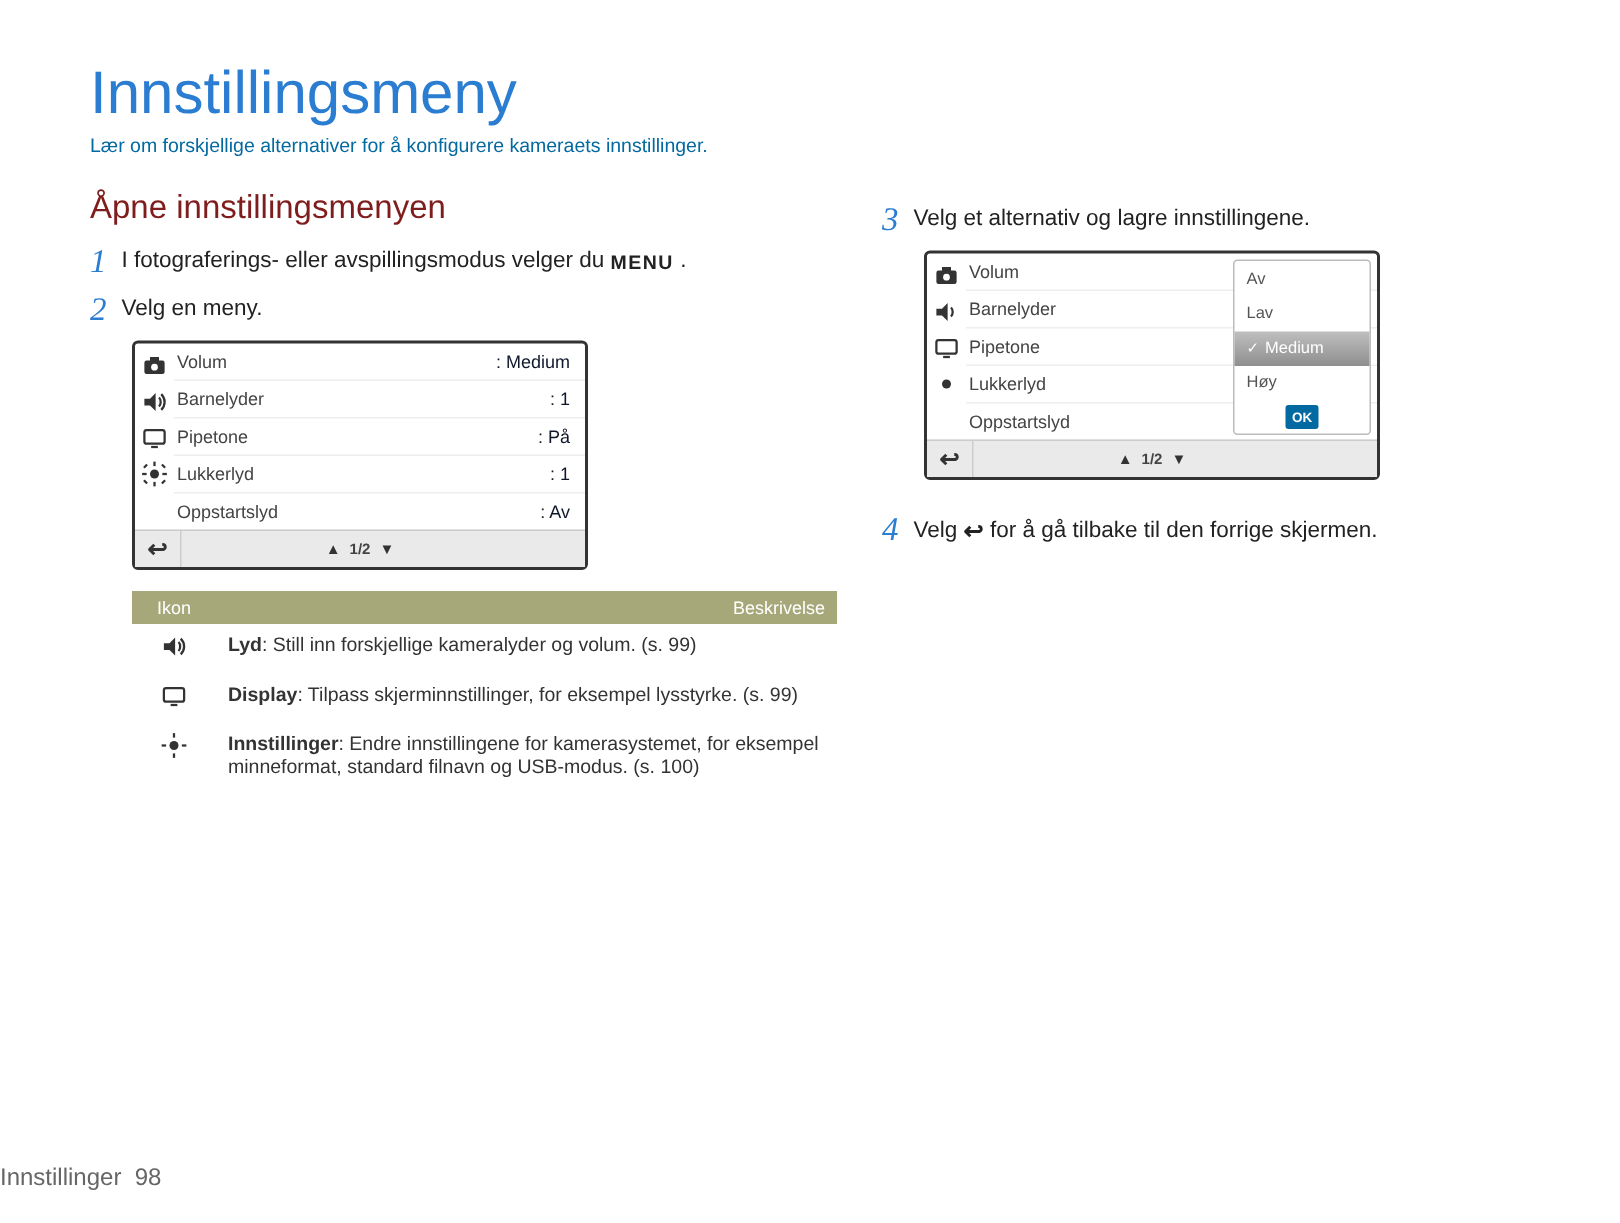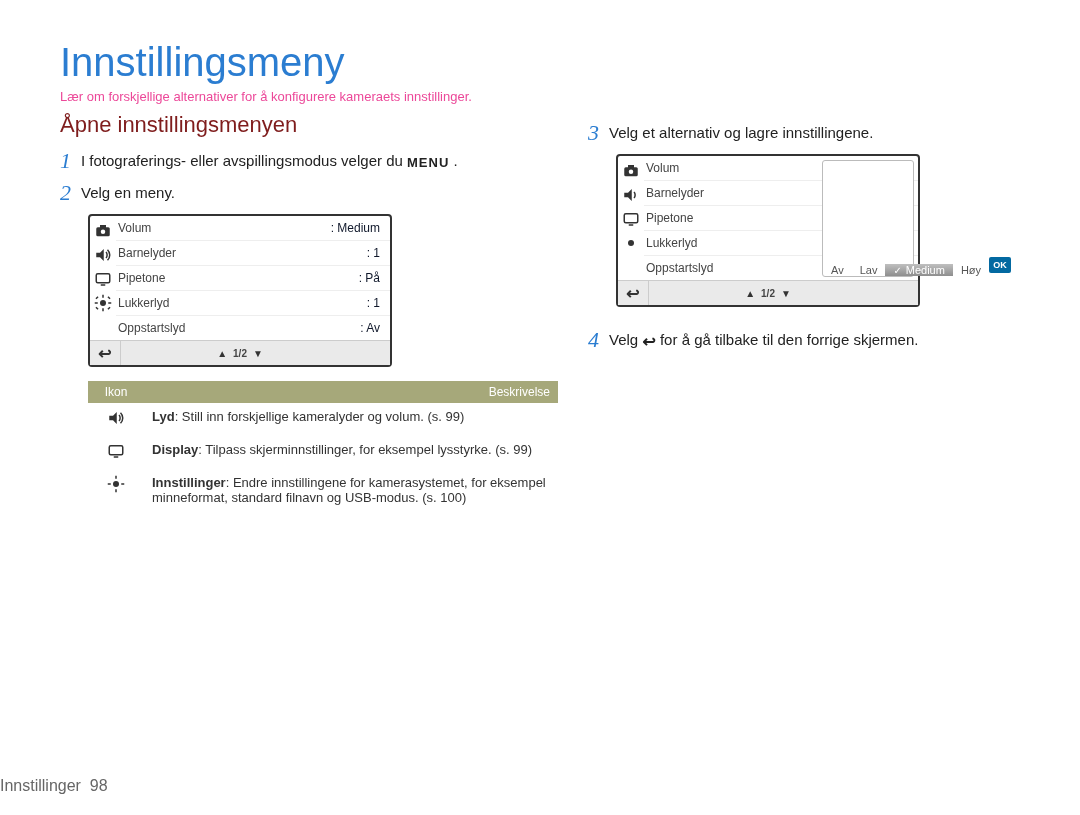--- a/index.html
+++ b/index.html
@@ -1,18 +1,18 @@
 <!DOCTYPE html>
 <html><head>
 <meta charset="utf-8">
 <style>
   html,body{margin:0;padding:0;background:#fff;font-family:Arial,Helvetica,sans-serif;color:#333;}
   .page{width:1080px;height:815px;position:relative;box-sizing:border-box;padding:40px 60px 0 60px;}
   .main-title{font-size:40px;color:#2b7dd1;font-weight:400;margin:0 0 4px 0;}
-  .subtitle{font-size:13px;color:#ec4899;margin-bottom:8px;}
+  .subtitle{font-size:13px;color:#0369a1;margin-bottom:21px;}
   .cols{display:flex;gap:30px;}
   .col{flex:1;}
   .section-title{font-size:22px;color:#7f1d1d;font-weight:400;margin:0 0 12px 0;}
   .step{display:flex;align-items:flex-start;margin:10px 0 4px 0;font-size:15px;color:#222;}
   .step-num{font-family:Georgia,"Times New Roman",serif;font-style:italic;font-size:22px;color:#2b7dd1;margin-right:10px;line-height:1;}
   .step-text{padding-top:2px;}
   .menu-txt{font-family:Arial,sans-serif;font-weight:bold;letter-spacing:1px;font-size:13px;vertical-align:middle;margin-top:29px;}
   .screen{border:2px solid #333;border-radius:4px;width:300px;margin:10px 0 0 28px;background:#fff;font-size:12px;color:#333;}
   .screen-body{display:flex;}
   .screen-icons{width:26px;display:flex;flex-direction:column;align-items:center;padding:6px 0;gap:6px;}
@@ -31,21 +31,21 @@
   .ico svg{width:18px;height:18px;}
   
   table.desc{border-collapse:collapse;width:470px;margin:14px 0 0 28px;font-size:13px;}
   table.desc th{background:#a6a87a;color:#fff;font-weight:400;text-align:right;padding:4px 8px;font-size:12px;}
   table.desc td{padding:6px 8px;vertical-align:top;border-bottom:0;}
   table.desc .tdi{width:40px;text-align:center;}
   .bold{font-weight:bold;}
   
   .screen2{border:2px solid #333;border-radius:4px;width:300px;margin:10px 0 0 28px;background:#fff;font-size:12px;position:relative;}
   .screen2 .screen-body{display:flex;}
-  .opt-pop{position:absolute;top:4px;right:4px;bottom:28px;width:90px;background:#fff;border:1px solid #bbb;border-radius:3px;display:flex;flex-direction:row;align-items:flex-end;}
+  .opt-pop{position:absolute;top:4px;right:4px;bottom:28px;width:90px;background:#fff;border:1px solid #bbb;border-radius:3px;display:flex;flex-direction:column;}
   .opt-item{flex:1;display:flex;align-items:center;padding:0 8px;color:#555;font-size:11px;}
   .opt-item.sel{background:linear-gradient(#bfbfbf,#8e8e8e);color:#fff;}
   .opt-item .chk{margin-right:4px;font-size:10px;}
   .opt-ok{height:22px;display:flex;align-items:center;justify-content:center;}
   .okbtn{width:22px;height:16px;background:#0369a1;color:#fff;font-size:9px;font-weight:bold;border-radius:2px;display:flex;align-items:center;justify-content:center;}
   .back-glyph{font-size:16px;font-weight:bold;vertical-align:middle;}
   .foot{position:absolute;bottom:20px;left:0;right:0;text-align:left;font-size:16px;color:#666;}
 </style>
 </head>
 <body>

